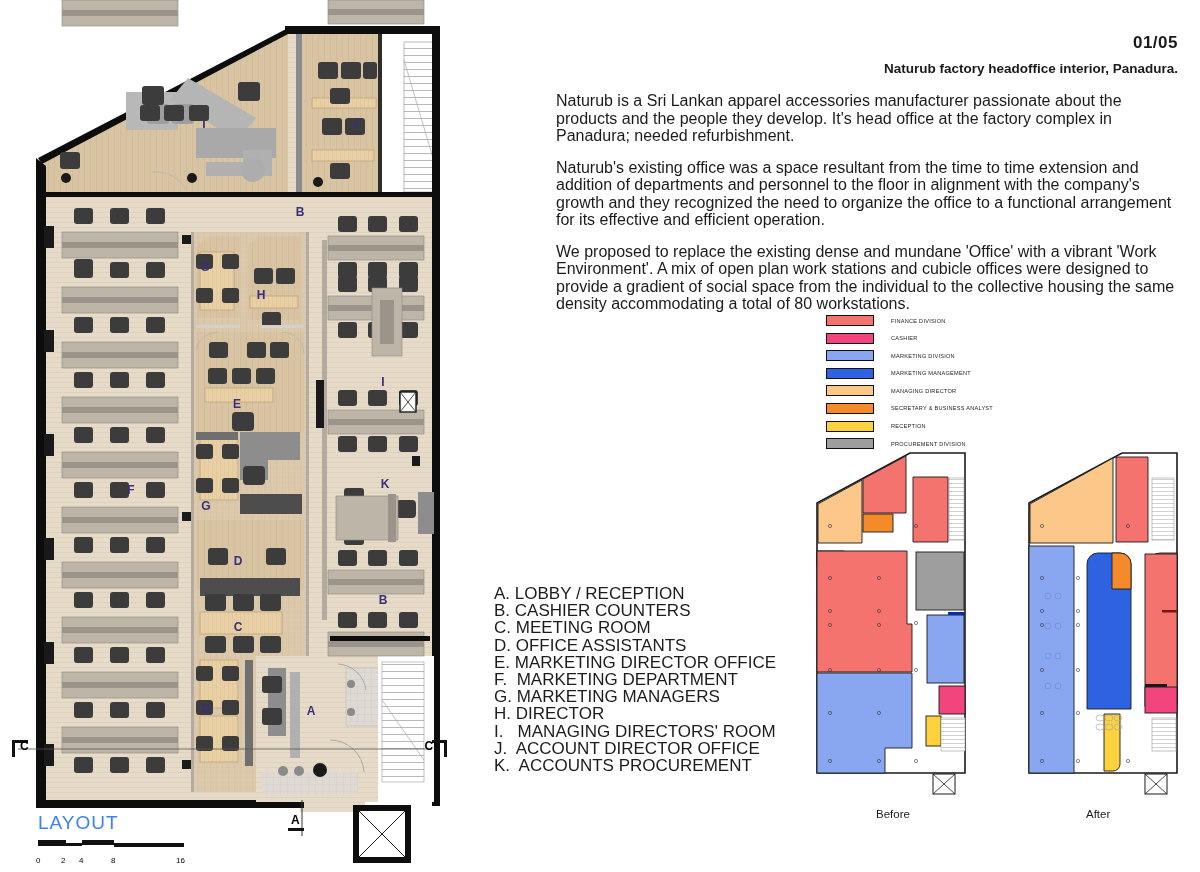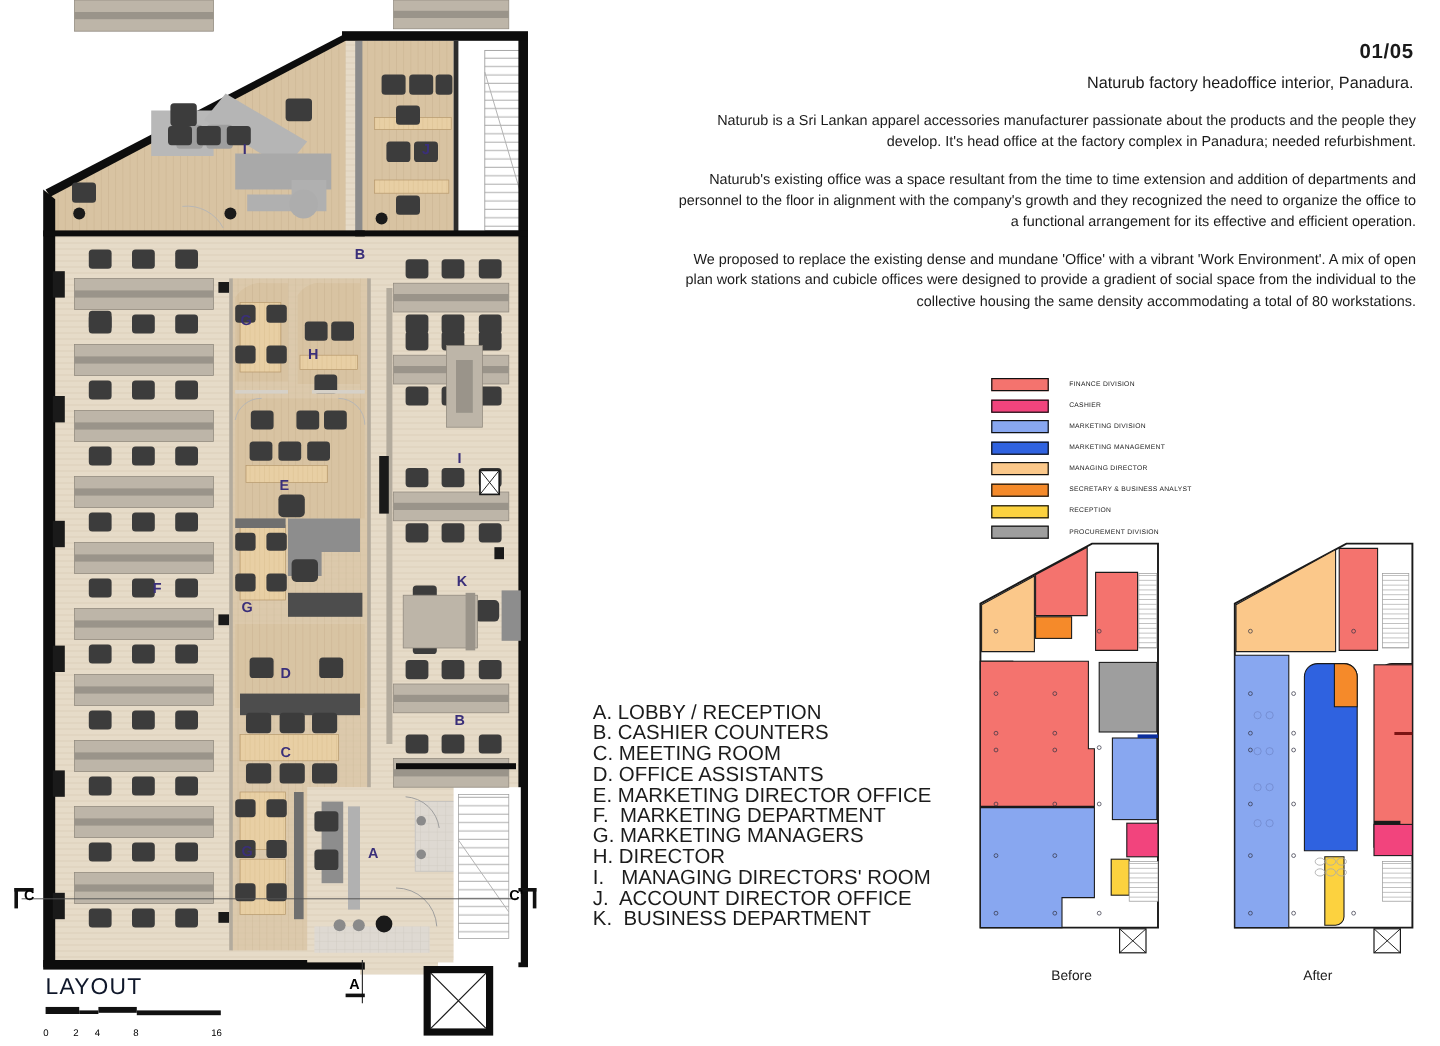--- a/index.html
+++ b/index.html
@@ -9,31 +9,31 @@
   
   #plan-panel{position:absolute;left:0;top:0;width:500px;height:872px;}
   #plan-svg{position:absolute;left:0;top:0;}
 
   .room-label{font-family:"Liberation Sans",sans-serif;font-size:12px;
               font-weight:700;fill:#3a2f7a;}
   .sect-letter{font-size:12px;font-weight:700;fill:#000;
                font-family:"Liberation Sans",sans-serif;}
 
   #layout-title{position:absolute;left:38px;top:812px;font-size:19px;
-                letter-spacing:1px;color:#0f172a;}
+                letter-spacing:1px;color:#3b82f6;}
   #scale-wrap{position:absolute;left:36px;top:838px;width:150px;}
   #scale-ticks{position:relative;height:14px;width:150px;font-size:8px;color:#000;}
   #scale-ticks span{position:absolute;top:0;}
 
   
   #page-no{position:absolute;right:22px;top:33px;font-size:17px;font-weight:700;
            letter-spacing:.5px;}
-  #proj-title{position:absolute;right:22px;top:61px;font-size:13.5px;font-weight:400;}
+  #proj-title{position:absolute;right:22px;top:61px;font-size:13.5px;font-weight:700;}
   #body-text{position:absolute;left:556px;top:92px;width:624px;
-             font-size:12px;line-height:17.5px;text-align:right;color:#1b1b1b;}
+             font-size:16px;line-height:17.5px;text-align:left;color:#1b1b1b;}
   #body-text p{margin:0 0 14px 0;}
 
   
   #legend{position:absolute;left:826px;top:314px;width:260px;}
   .leg-row{display:flex;align-items:center;height:13px;margin-bottom:4.6px;}
   .leg-sw{width:48px;height:11px;border:1.6px solid #111;box-sizing:border-box;}
   .leg-txt{margin-left:17px;font-size:5.6px;letter-spacing:.25px;color:#222;
            white-space:nowrap;}
 
   
@@ -405,21 +405,21 @@
   <span class="k">A. LOBBY / RECEPTION</span>
   <span class="k">B. CASHIER COUNTERS</span>
   <span class="k">C. MEETING ROOM</span>
   <span class="k">D. OFFICE ASSISTANTS</span>
   <span class="k">E. MARKETING DIRECTOR OFFICE</span>
   <span class="k">F.  MARKETING DEPARTMENT</span>
   <span class="k">G. MARKETING MANAGERS</span>
   <span class="k">H. DIRECTOR</span>
   <span class="k">I.   MANAGING DIRECTORS' ROOM</span>
   <span class="k">J.  ACCOUNT DIRECTOR OFFICE</span>
-  <span class="k">K.  BUSINESS DEPARTMENT</span>
+  <span class="k">K.  ACCOUNTS PROCUREMENT</span>
 </div>
 
 <div id="page-no">01/05</div>
 <div id="proj-title">Naturub factory headoffice interior, Panadura.</div>
 
 <div id="body-text">
   <p>Naturub is a Sri Lankan apparel accessories manufacturer passionate about the products and the people they develop. It's head office at the factory complex in Panadura; needed refurbishment.</p>
   <p>Naturub's existing office was a space resultant from the time to time extension and addition of departments and personnel to the floor in alignment with the company's growth and they recognized the need to organize the office to a functional arrangement for its effective and efficient operation.</p>
   <p>We proposed to replace the existing dense and mundane 'Office' with a vibrant 'Work Environment'. A mix of open plan work stations and cubicle offices were designed to provide a gradient of social space from the individual to the collective housing the same density accommodating a total of 80 workstations.</p>
 </div>

